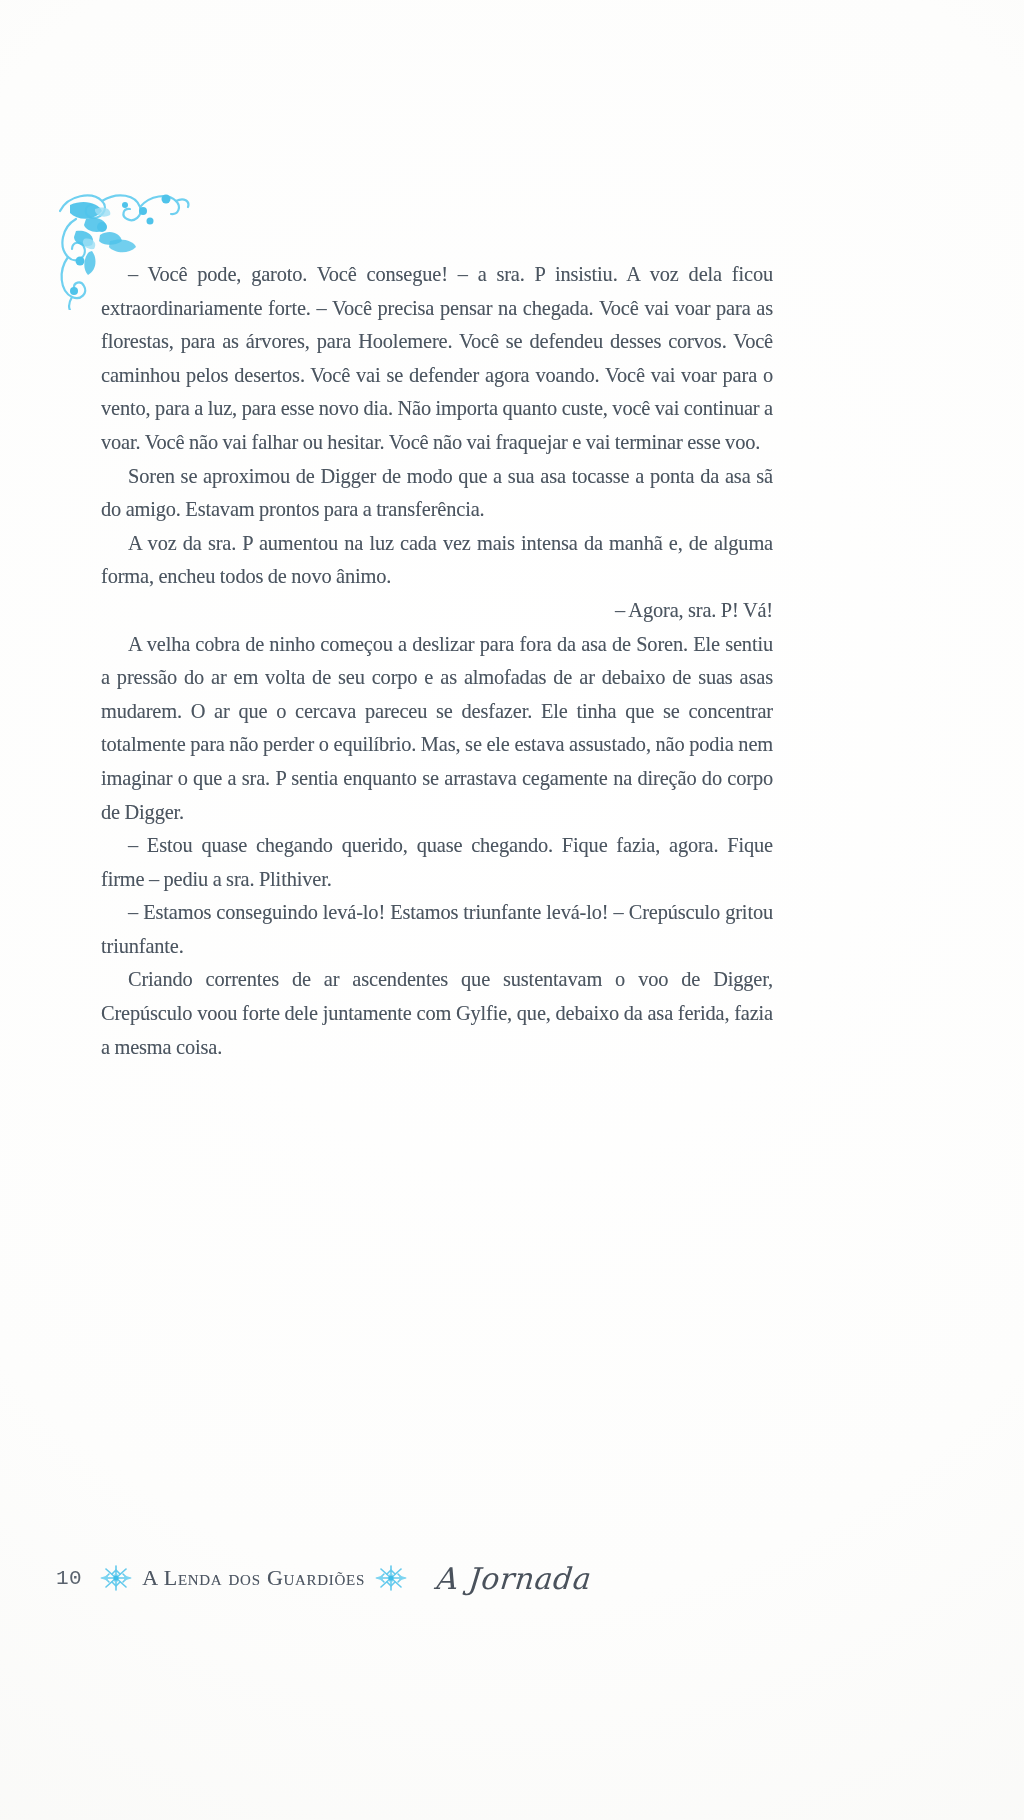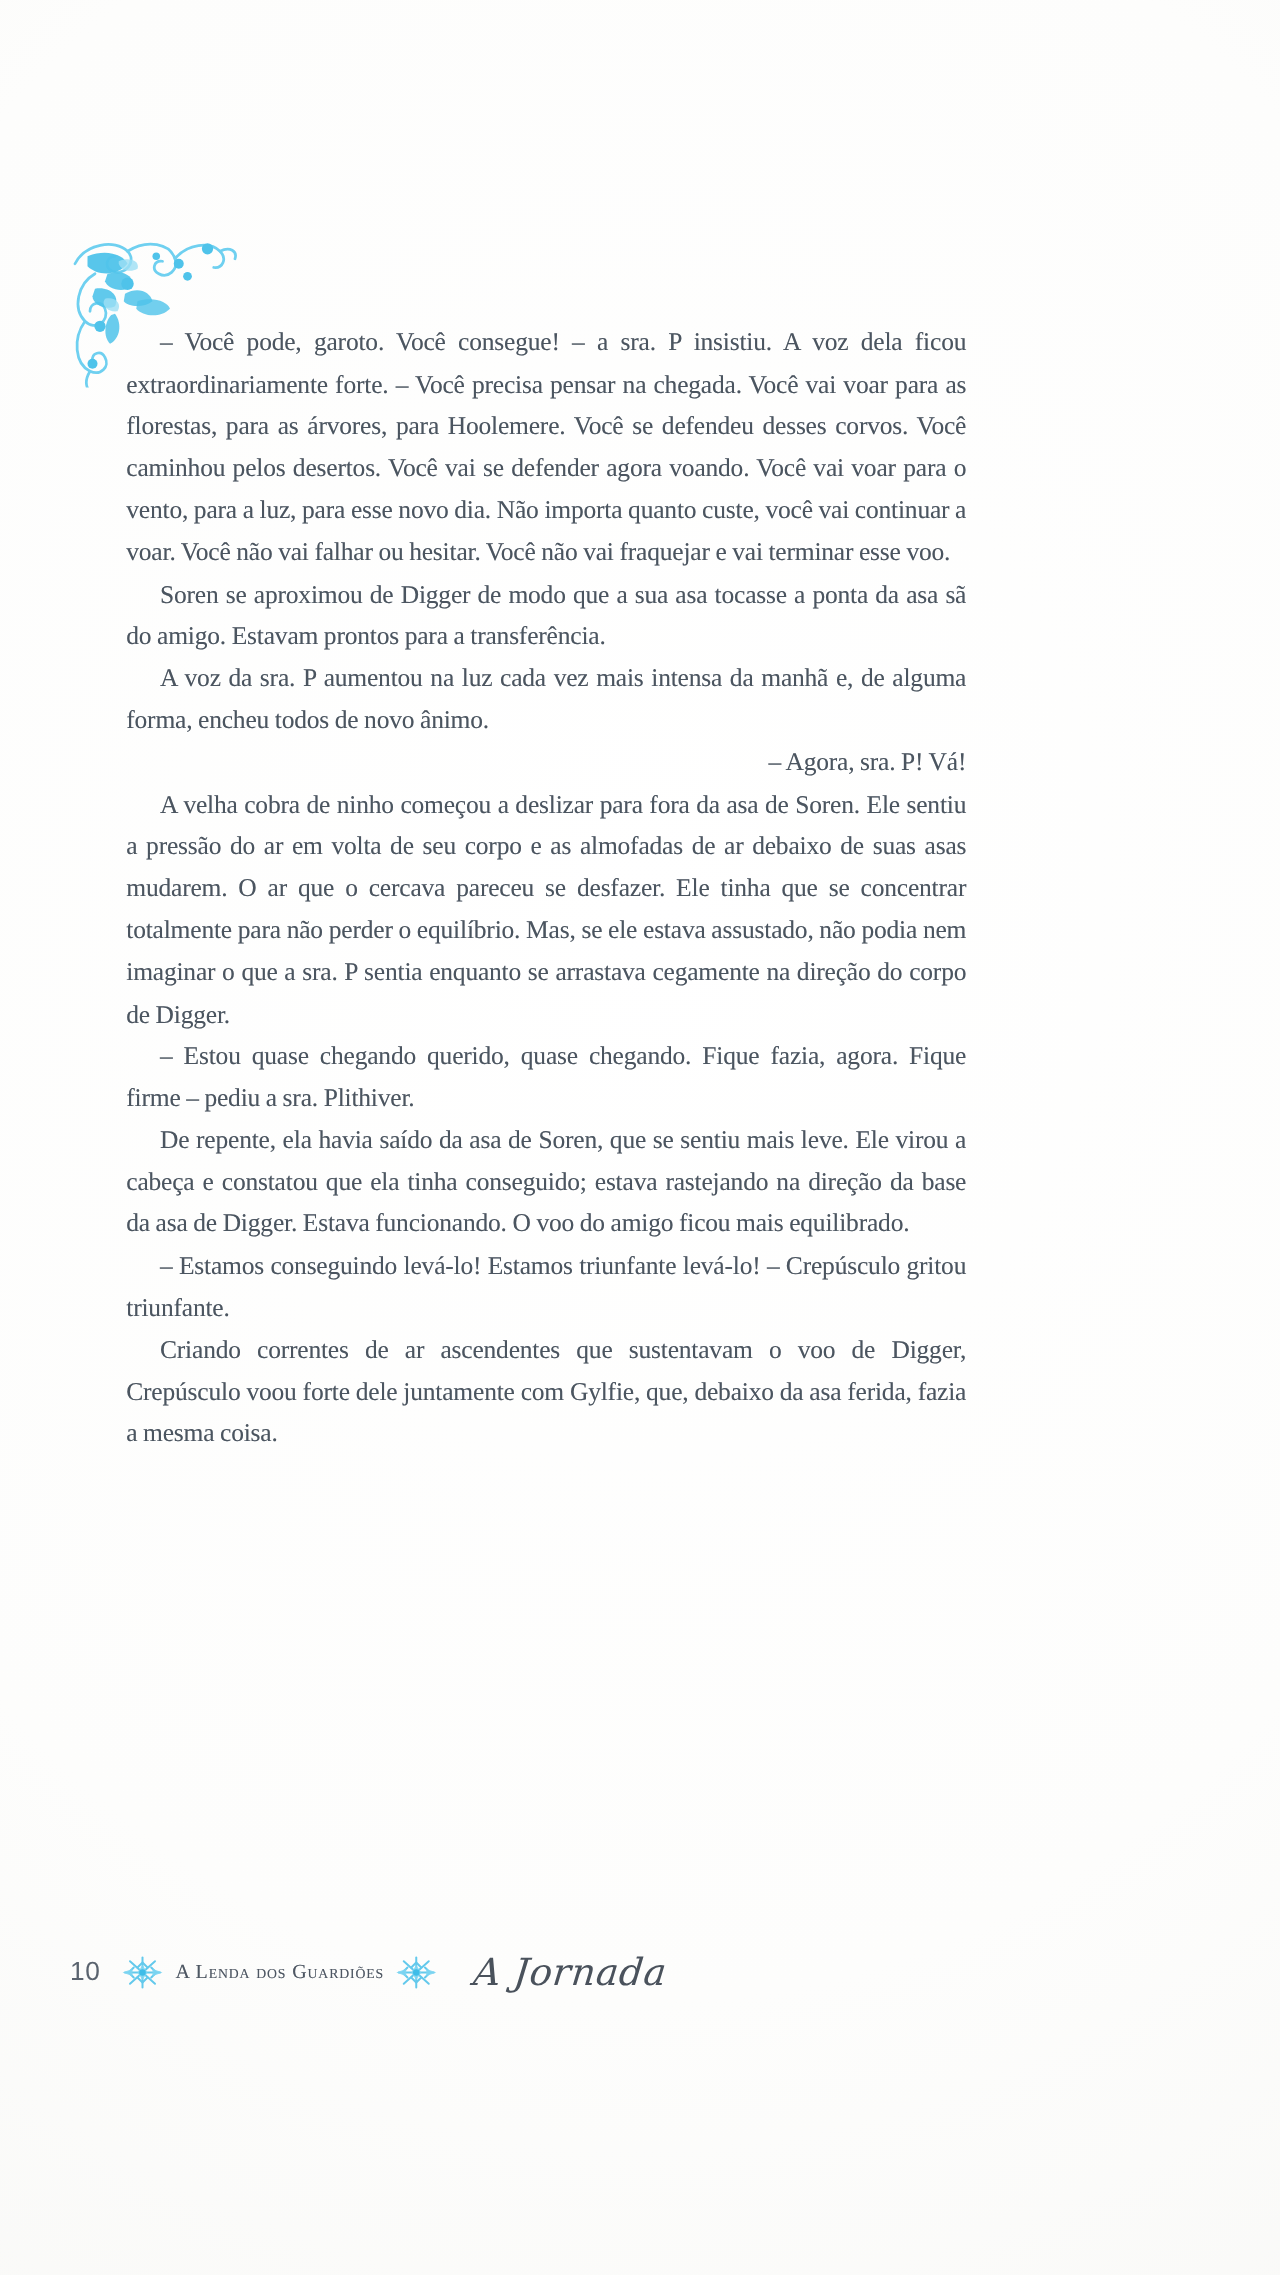--- a/index.html
+++ b/index.html
@@ -66,33 +66,33 @@
     top: 1558px;
     width: 540px;
     height: 40px;
     display: flex;
     align-items: center;
     gap: 0;
   }
   .page-number {
     color: #5a636e;
     font-size: 21px;
-    font-family: Liberation Sans, sans-serif;
+    font-family: Liberation Mono, monospace;
     margin-right: 14px;
     letter-spacing: 0.5px;
   }
   .snowflake {
     width: 40px;
     height: 32px;
     flex: 0 0 auto;
   }
   .snowflake svg { display: block; width: 100%; height: 100%; }
   .running-title {
     color: #4e5763;
-    font-size: 16px;
+    font-size: 22px;
     font-variant: small-caps;
     font-family: "Liberation Serif", "DejaVu Serif", serif;
     letter-spacing: 0.7px;
     white-space: nowrap;
     margin: 0 6px;
     text-shadow: 0 0 0.3px rgba(78,87,99,0.4);
   }
   .book-title-script {
     color: #4a525c;
     font-size: 30px;
@@ -142,21 +142,20 @@
     </svg>
   </div>
 
   <div class="text-block">
     <p class="para indent">– Você pode, garoto. Você consegue! – a sra. P insistiu. A voz dela ficou extraordinariamente forte. – Você precisa pensar na chegada. Você vai voar para as florestas, para as árvores, para Hoolemere. Você se defendeu desses corvos. Você caminhou pelos desertos. Você vai se defender agora voando. Você vai voar para o vento, para a luz, para esse novo dia. Não importa quanto custe, você vai continuar a voar. Você não vai falhar ou hesitar. Você não vai fraquejar e vai terminar esse voo.</p>
     <p class="para indent">Soren se aproximou de Digger de modo que a sua asa tocasse a ponta da asa sã do amigo. Estavam prontos para a transferência.</p>
     <p class="para indent">A voz da sra. P aumentou na luz cada vez mais intensa da manhã e, de alguma forma, encheu todos de novo ânimo.</p>
     <p class="para indent last-left">– Agora, sra. P! Vá!</p>
     <p class="para indent">A velha cobra de ninho começou a deslizar para fora da asa de Soren. Ele sentiu a pressão do ar em volta de seu corpo e as almofadas de ar debaixo de suas asas mudarem. O ar que o cercava pareceu se desfazer. Ele tinha que se concentrar totalmente para não perder o equilíbrio. Mas, se ele estava assustado, não podia nem imaginar o que a sra. P sentia enquanto se arrastava cegamente na direção do corpo de Digger.</p>
     <p class="para indent">– Estou quase chegando querido, quase chegando. Fique fazia, agora. Fique firme – pediu a sra. Plithiver.</p>
-    <p class="para indent">De repente, ela havia saído da asa de Soren, que se sentiu mais leve. Ele virou a cabeça e constatou que ela tinha conseguido; estava rastejando na direção da base da asa de Digger. Estava funcionando. O voo do amigo ficou mais equilibrado.</p>
     <p class="para indent">– Estamos conseguindo levá-lo! Estamos triunfante levá-lo! – Crepúsculo gritou triunfante.</p>
     <p class="para indent">Criando correntes de ar ascendentes que sustentavam o voo de Digger, Crepúsculo voou forte dele juntamente com Gylfie, que, debaixo da asa ferida, fazia a mesma coisa.</p>
   </div>
 
   <div class="footer">
     <span class="page-number">10</span>
 
     <span class="snowflake">
       <svg viewBox="0 0 40 32" xmlns="http://www.w3.org/2000/svg">
         <g stroke="#63c9ec" stroke-width="1.6" stroke-linecap="round" fill="none">

